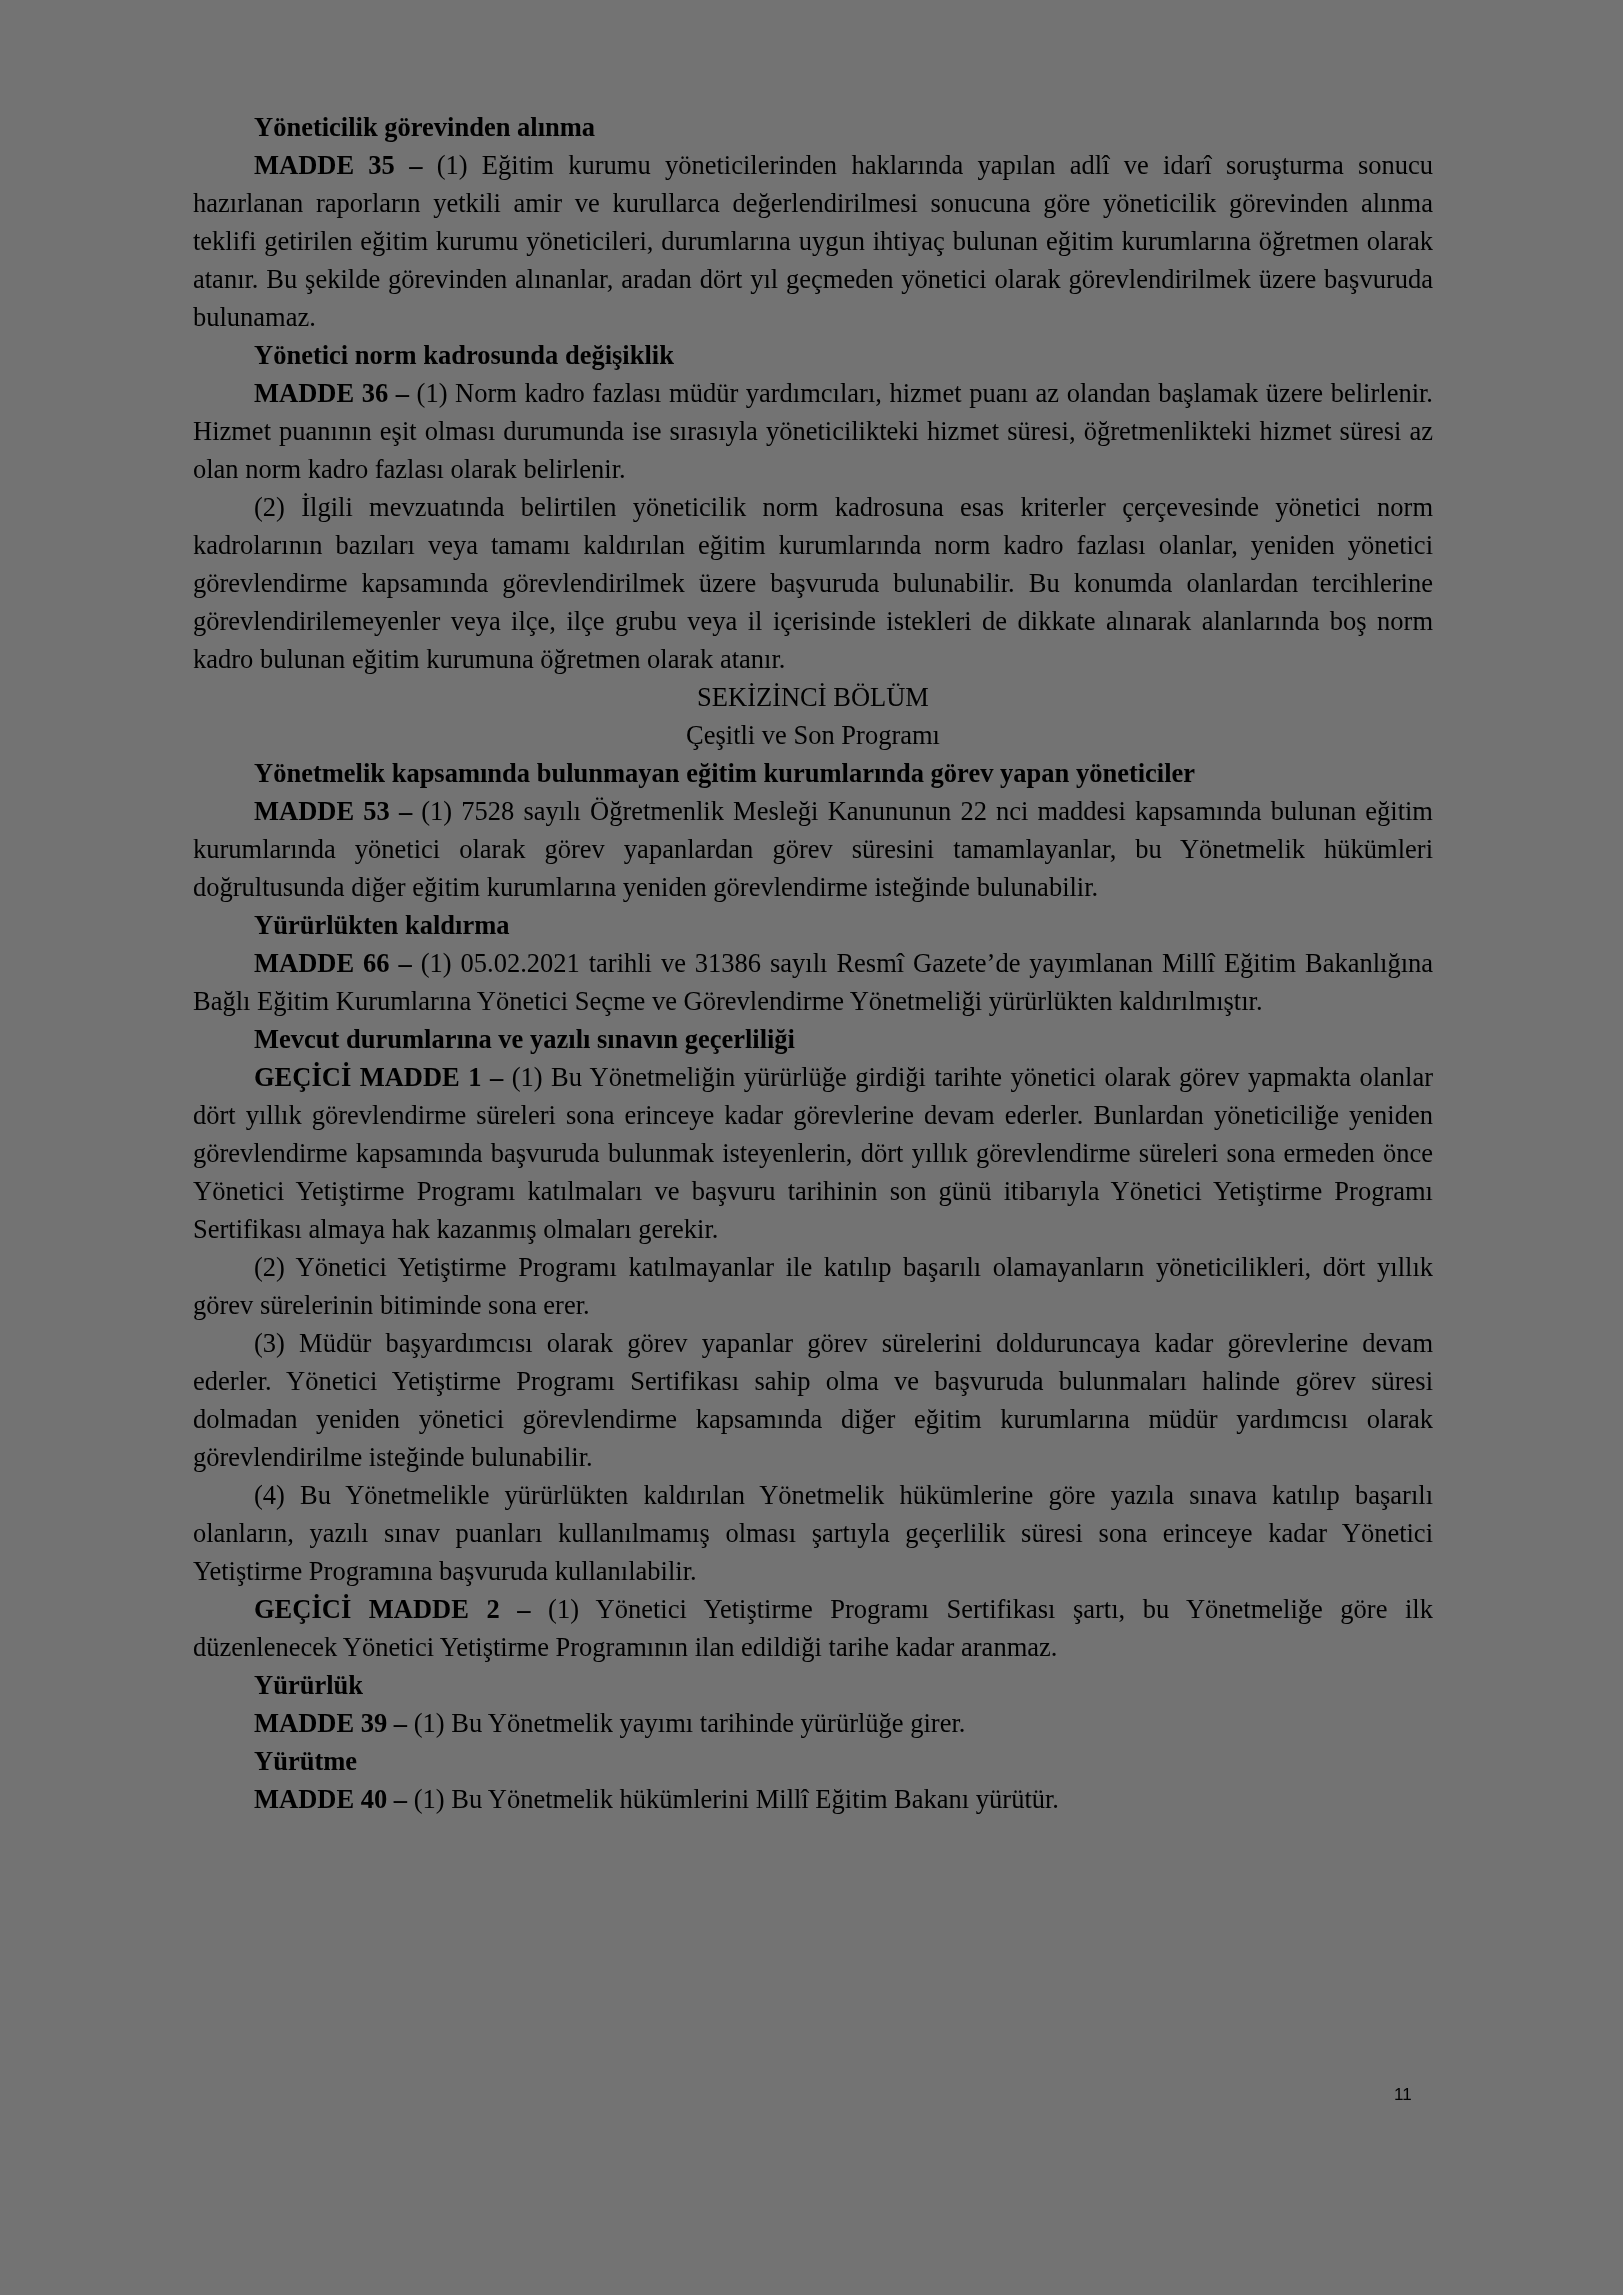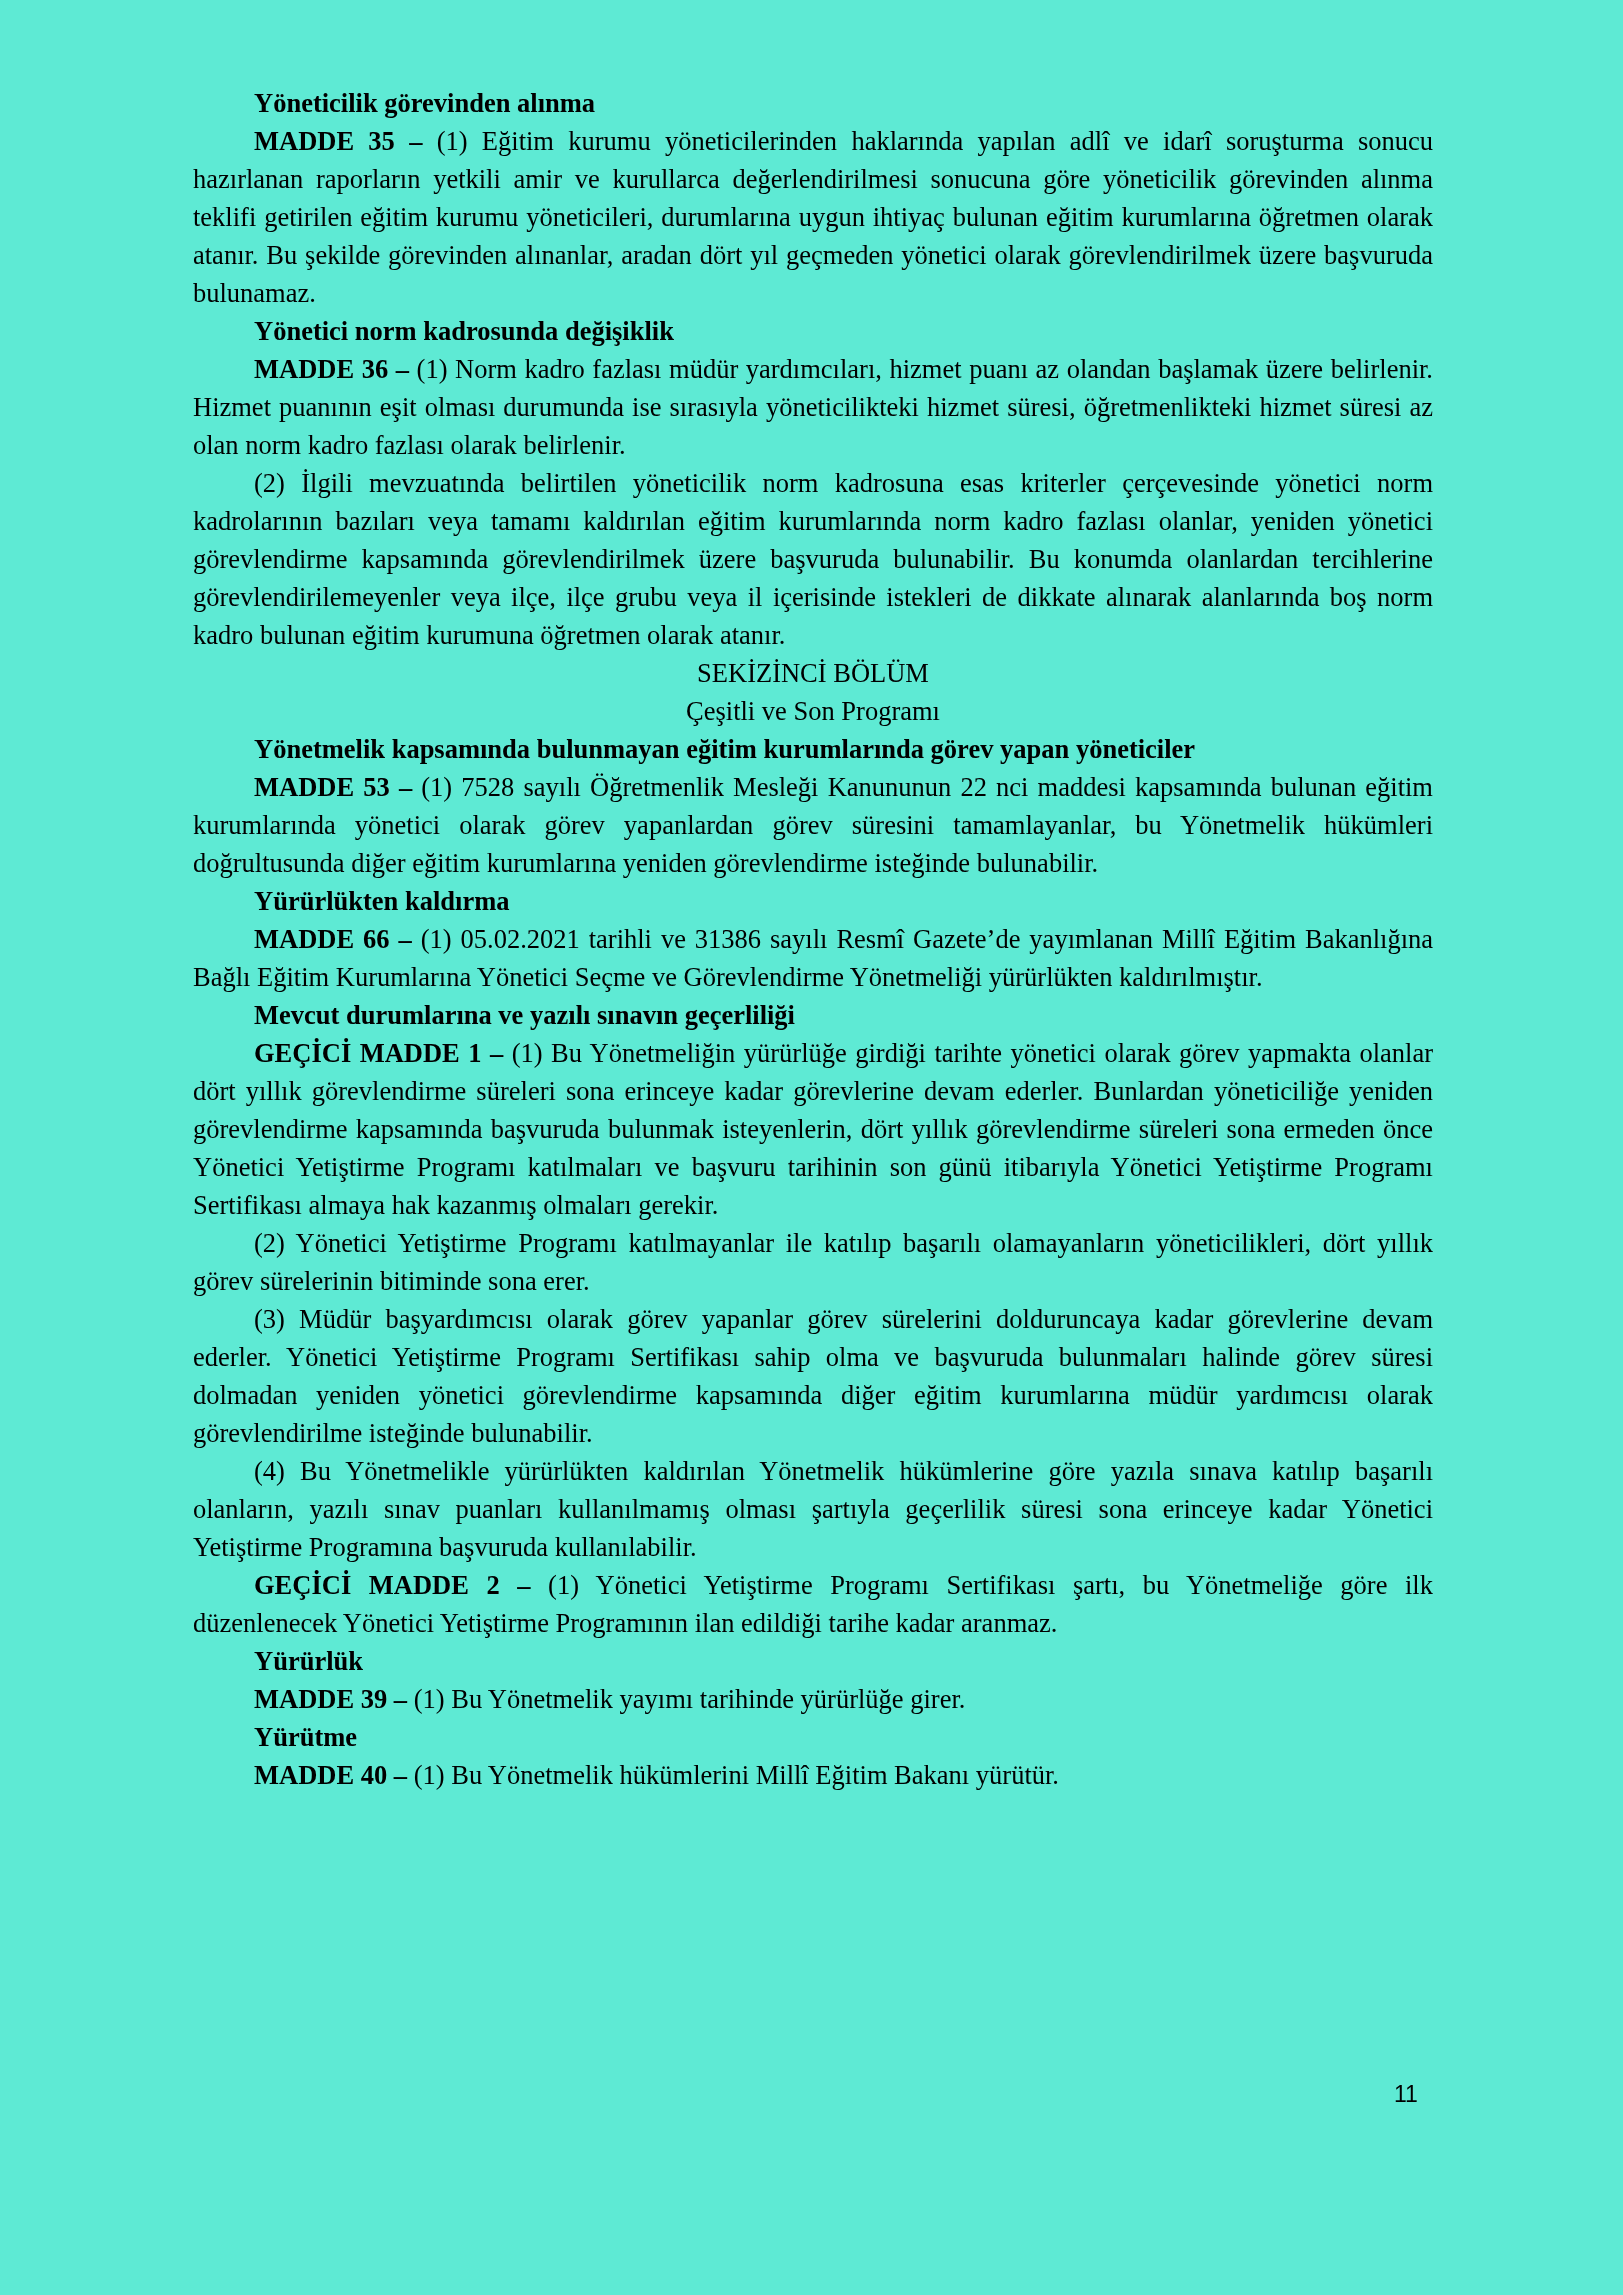--- a/index.html
+++ b/index.html
@@ -9,23 +9,23 @@
     background: #ffffff;
   }
   body {
     font-family: "Liberation Serif", "DejaVu Serif", serif;
     color: #000000;
   }
   .page {
     position: relative;
     width: 1623px;
     height: 2295px;
-    background: #5eead4;
+    background: #737373;
     box-sizing: border-box;
-    padding: 84px 190px 0 193px;
+    padding: 108px 190px 0 193px;
     overflow: hidden;
   }
   .body-col {
     width: 1240px;
     font-size: 26.5px;
     line-height: 38px;
     text-align: justify;
     text-justify: inter-word;
   }
   p {
@@ -47,21 +47,21 @@
   }
   .b {
     font-weight: bold;
     font-family: Liberation Serif, serif;
   }
   .page-number {
     position: absolute;
     left: 1394px;
     top: 2080px;
     font-family: "Liberation Sans", "DejaVu Sans", sans-serif;
-    font-size: 23px;
+    font-size: 17px;
     line-height: 29px;
     color: #000000;
   }
 </style>
 </head>
 <body>
 
 <div class="page">
   <div class="body-col">
 

